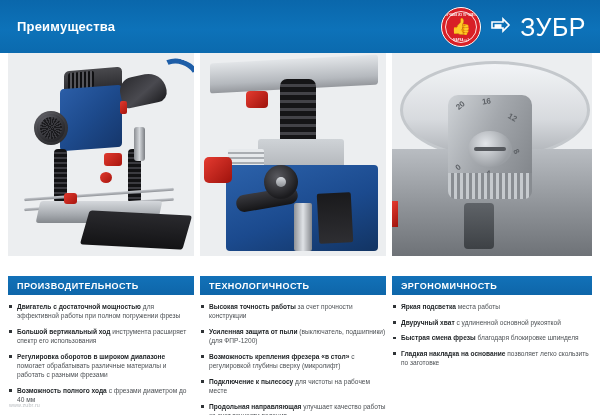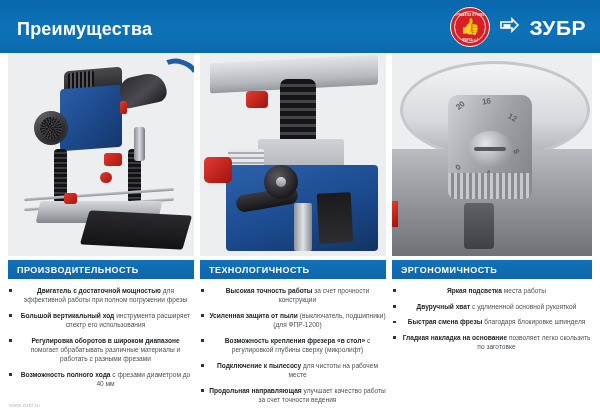--- a/index.html
+++ b/index.html
@@ -21,21 +21,21 @@
     left: 0; top: 0;
     width: 600px;
     height: 53px;
     background: linear-gradient(180deg, #0a67ab 0%, #0d72b9 55%, #0b6aae 100%);
   }
   .header-title {
     position: absolute;
     left: 17px;
     top: 19px;
     color: #ffffff;
-    font-size: 18px;
+    font-size: 13px;
     font-weight: bold;
     letter-spacing: 0.2px;
   }
   .logo-wrap {
     position: absolute;
     right: 14px;
     top: 7px;
     height: 40px;
     display: flex;
     align-items: center;
@@ -79,22 +79,22 @@
   .badge-txt-bot { bottom: 4.5px; }
 
   .zubr-arrow {
     width: 21px;
     height: 21px;
     position: relative;
     flex: 0 0 auto;
   }
   .zubr-name {
     color: #ffffff;
-    font-size: 21px;
-    font-weight: bold;
+    font-size: 25px;
+    font-weight: normal;
     letter-spacing: 0.5px;
     line-height: 1;
   }
 
   
   .images {
     position: absolute;
     left: 0; top: 53px;
     width: 600px;
     height: 203px;
@@ -350,22 +350,21 @@
 
   
   .columns {
     position: absolute;
     left: 0; top: 260px;
     width: 600px;
     height: 130px;
   }
   .col {
     position: absolute;
-    top: 0;
-    text-align: center;
+    top: 16px;
   }
   .col-1 { left: 8px;   width: 186px; }
   .col-2 { left: 200px; width: 186px; }
   .col-3 { left: 392px; width: 200px; }
 
   .col-head {
     height: 19px;
     background: linear-gradient(180deg,#1271b8 0%,#0e66a9 100%);
     color: #ffffff;
     font-size: 9px;

